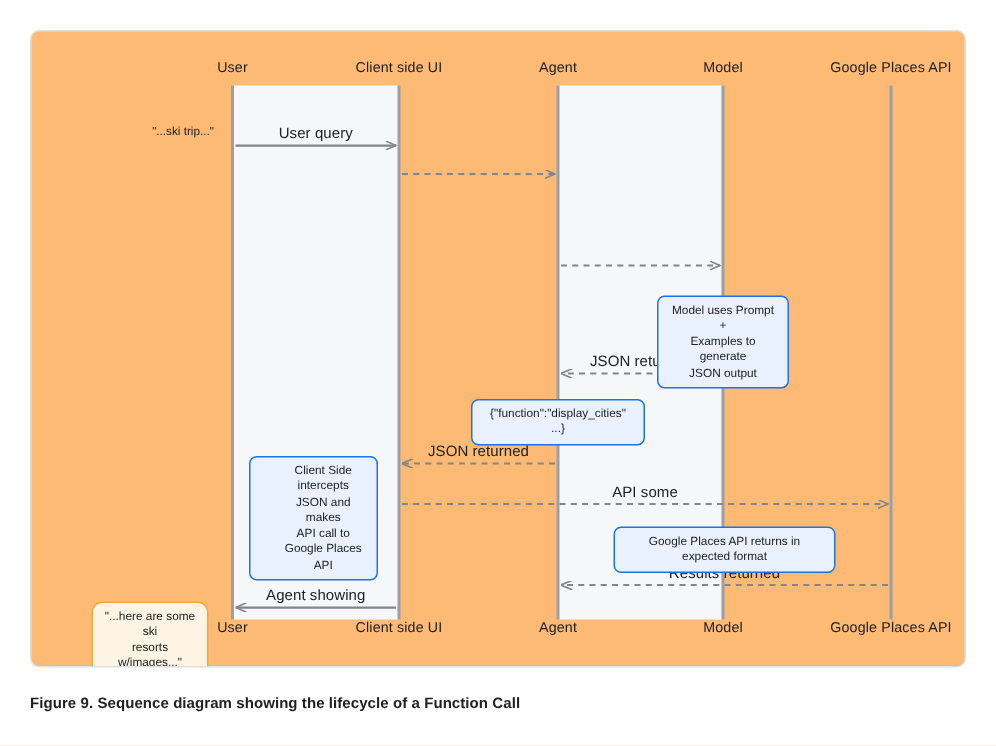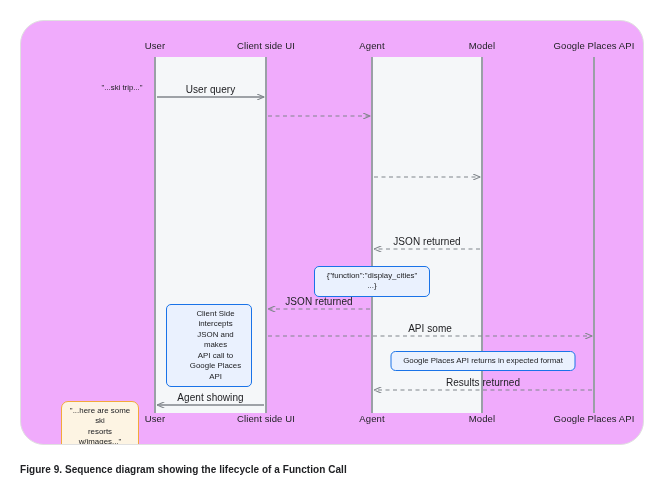--- a/index.html
+++ b/index.html
@@ -17,22 +17,22 @@
   }
 
   
   #figure-card {
     position: absolute;
     left: 20px;
     top: 20px;
     width: 624px;
     height: 425px;
     border: 1px solid #e0e0e0;
-    border-radius: 24px;
-    background: #f0abfc;
+    border-radius: 6px;
+    background: #fdba74;
     box-sizing: border-box;
     overflow: hidden;
   }
 
   
   #diagram {
     position: absolute;
     left: 0;
     top: 0;
     width: 624px;
@@ -161,26 +161,29 @@
       <div class="lifeline-label top" style="left: 461px;">Model</div>
       <div class="lifeline-label bottom" style="left: 461px;">Model</div>
       <div class="lifeline-label top" style="left: 573px;">Google Places API</div>
       <div class="lifeline-label bottom" style="left: 573px;">Google Places API</div>
       <div class="msg-label" style="left: 189.5px; top: 63px;">User query</div>
       <div class="msg-label" style="left: 406px; top: 215px;">JSON returned</div>
       <div class="msg-label" style="left: 298px; top: 275px;">JSON returned</div>
       <div class="msg-label" style="left: 409px; top: 302px;">API some</div>
       <div class="msg-label" style="left: 462px; top: 356px;">Results returned</div>
       <div class="msg-label" style="left: 189.5px; top: 371px;">Agent showing</div>
+      <div class="note blue" style="left: 461px; top: 176px; width: 88px;">Model uses Prompt +
+Examples to generate
+JSON output</div>
       <div class="note blue" style="left: 351px; top: 245px; width: 116px;">{"function":"display_cities" ...}</div>
       <div class="note blue" style="left: 188px; top: 283px; width: 86px; padding-left: 20px;">Client Side intercepts
 JSON and makes
 API call to
 Google Places API</div>
-      <div class="note blue" style="left: 462px; top: 330px; width: 185px;">Google Places API returns in expected format</div>
+      <div class="note blue" style="left: 462px; top: 330px; width: 148px;">Google Places API returns in expected format</div>
       <div class="note orange" style="left: 79px; top: 380px; width: 78px;">"...here are some ski
 resorts w/images..."</div>
       <div class="free-text" style="left: 101px; top: 62px;">"...ski trip..."</div>
     </div>
 </div>
 
 <div id="caption">Figure 9. Sequence diagram showing the lifecycle of a Function Call</div>
 <div id="watermark">CSDN @与知冷煖★</div>
 
 </body></html>

